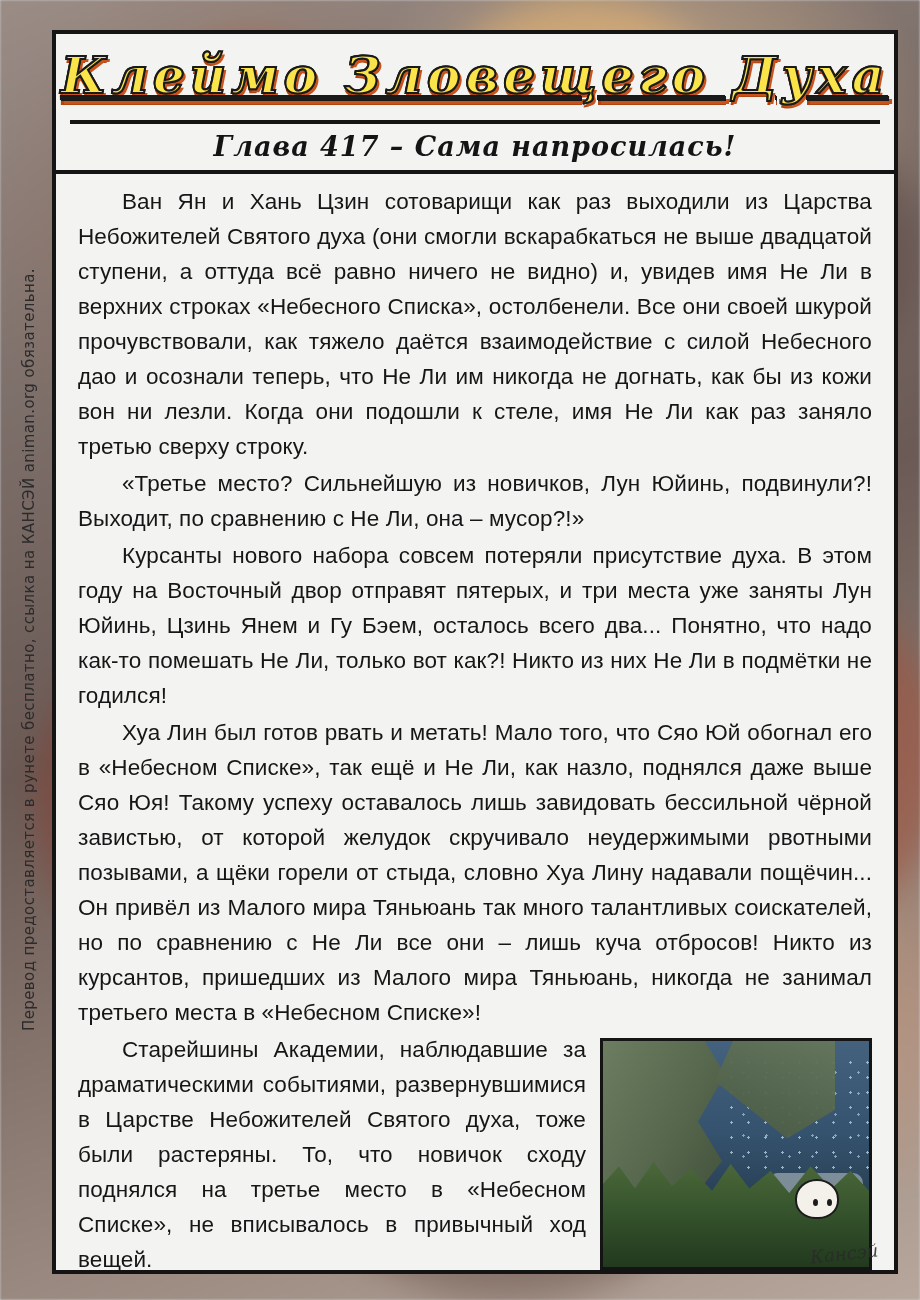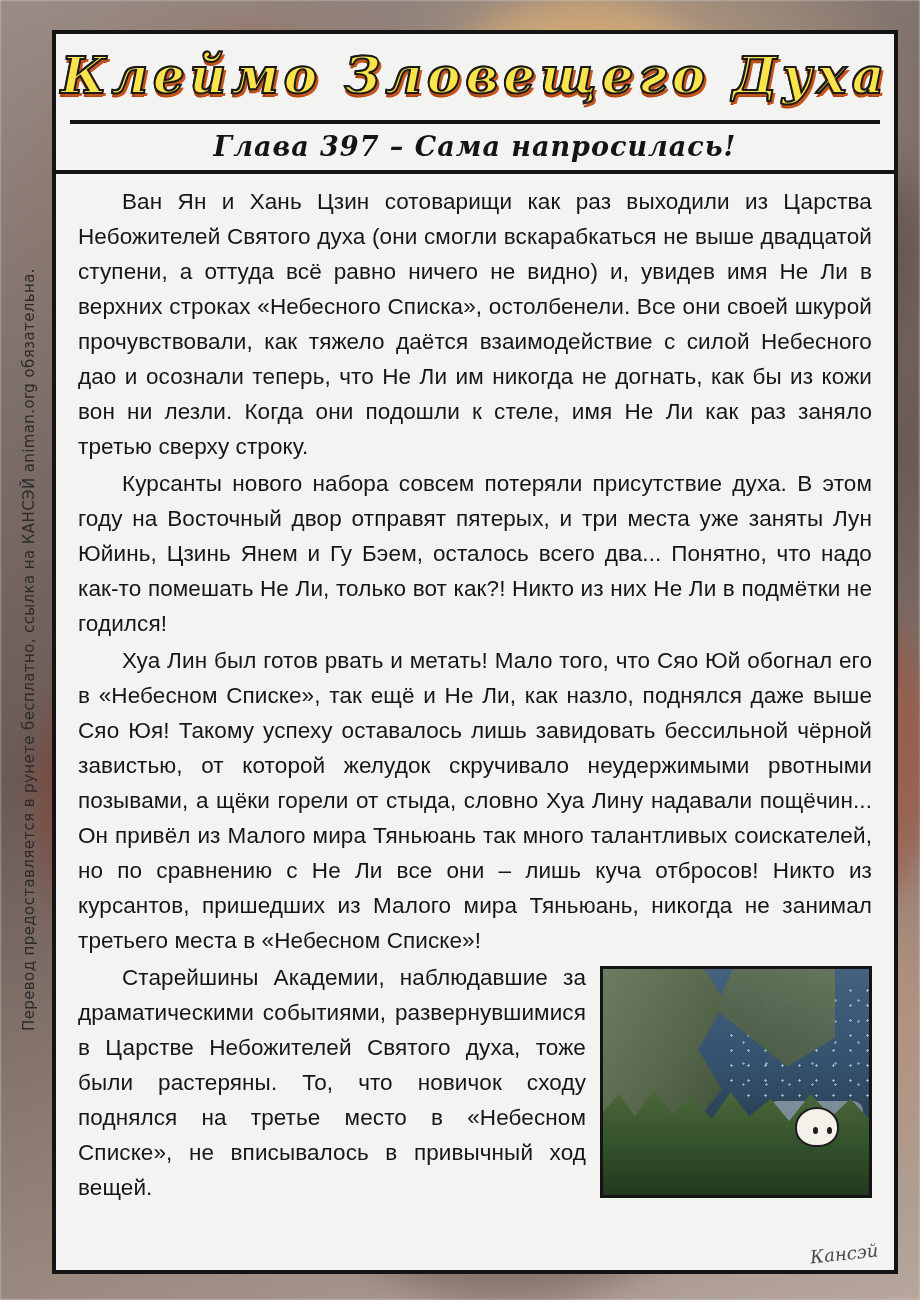--- a/index.html
+++ b/index.html
@@ -83,20 +83,21 @@
     font-size: 50px;
     line-height: 64px;
     letter-spacing: 5px;
     color: #fbe44a;
     -webkit-text-stroke: 2px #1a1a1a;
     text-shadow:
       3px 3px 0 #c8541d,
       -1px -1px 0 #1a1a1a,
       0 4px 0 #b0430f;
     white-space: nowrap;
+    text-decoration: underline;
   }
 
   .rule {
     height: 4px;
     background: #141414;
     margin: 0 14px;
   }
 
   .chapter-bar {
     text-align: center;
@@ -220,26 +221,27 @@
 
   <div class="frame">
 
     <div class="title-wrap">
       <div class="series-title">Клеймо Зловещего Духа</div>
     </div>
 
     <div class="rule"></div>
 
     <div class="chapter-bar">
-      <span class="chapter-title">Глава 397 – Сама напросилась!</span>
+      <span class="chapter-title">Глава 417 – Сама напросилась!</span>
     </div>
 
     <div class="body">
 
       <p class="para">Ван Ян и Хань Цзин сотоварищи как раз выходили из Царства Небожителей Святого духа (они смогли вскарабкаться не выше двадцатой ступени, а оттуда всё равно ничего не видно) и, увидев имя Не Ли в верхних строках «Небесного Списка», остолбенели. Все они своей шкурой прочувствовали, как тяжело даётся взаимодействие с силой Небесного дао и осознали теперь, что Не Ли им никогда не догнать, как бы из кожи вон ни лезли. Когда они подошли к стеле, имя Не Ли как раз заняло третью сверху строку.</p>
+      <p class="para">«Третье место? Сильнейшую из новичков, Лун Юйинь, подвинули?! Выходит, по сравнению с Не Ли, она – мусор?!»</p>
       <p class="para">Курсанты нового набора совсем потеряли присутствие духа. В этом году на Восточный двор отправят пятерых, и три места уже заняты Лун Юйинь, Цзинь Янем и Гу Бэем, осталось всего два... Понятно, что надо как-то помешать Не Ли, только вот как?! Никто из них Не Ли в подмётки не годился!</p>
       <p class="para">Хуа Лин был готов рвать и метать! Мало того, что Сяо Юй обогнал его в «Небесном Списке», так ещё и Не Ли, как назло, поднялся даже выше Сяо Юя! Такому успеху оставалось лишь завидовать бессильной чёрной завистью, от которой желудок скручивало неудержимыми рвотными позывами, а щёки горели от стыда, словно Хуа Лину надавали пощёчин... Он привёл из Малого мира Тяньюань так много талантливых соискателей, но по сравнению с Не Ли все они – лишь куча отбросов! Никто из курсантов, пришедших из Малого мира Тяньюань, никогда не занимал третьего места в «Небесном Списке»!</p>
 
       <div class="inset">
         <div class="sky"></div>
         <div class="stars"></div>
         <div class="cliff"></div>
         <div class="cliff2"></div>
         <div class="rock"></div>
         <div class="grass"></div>

